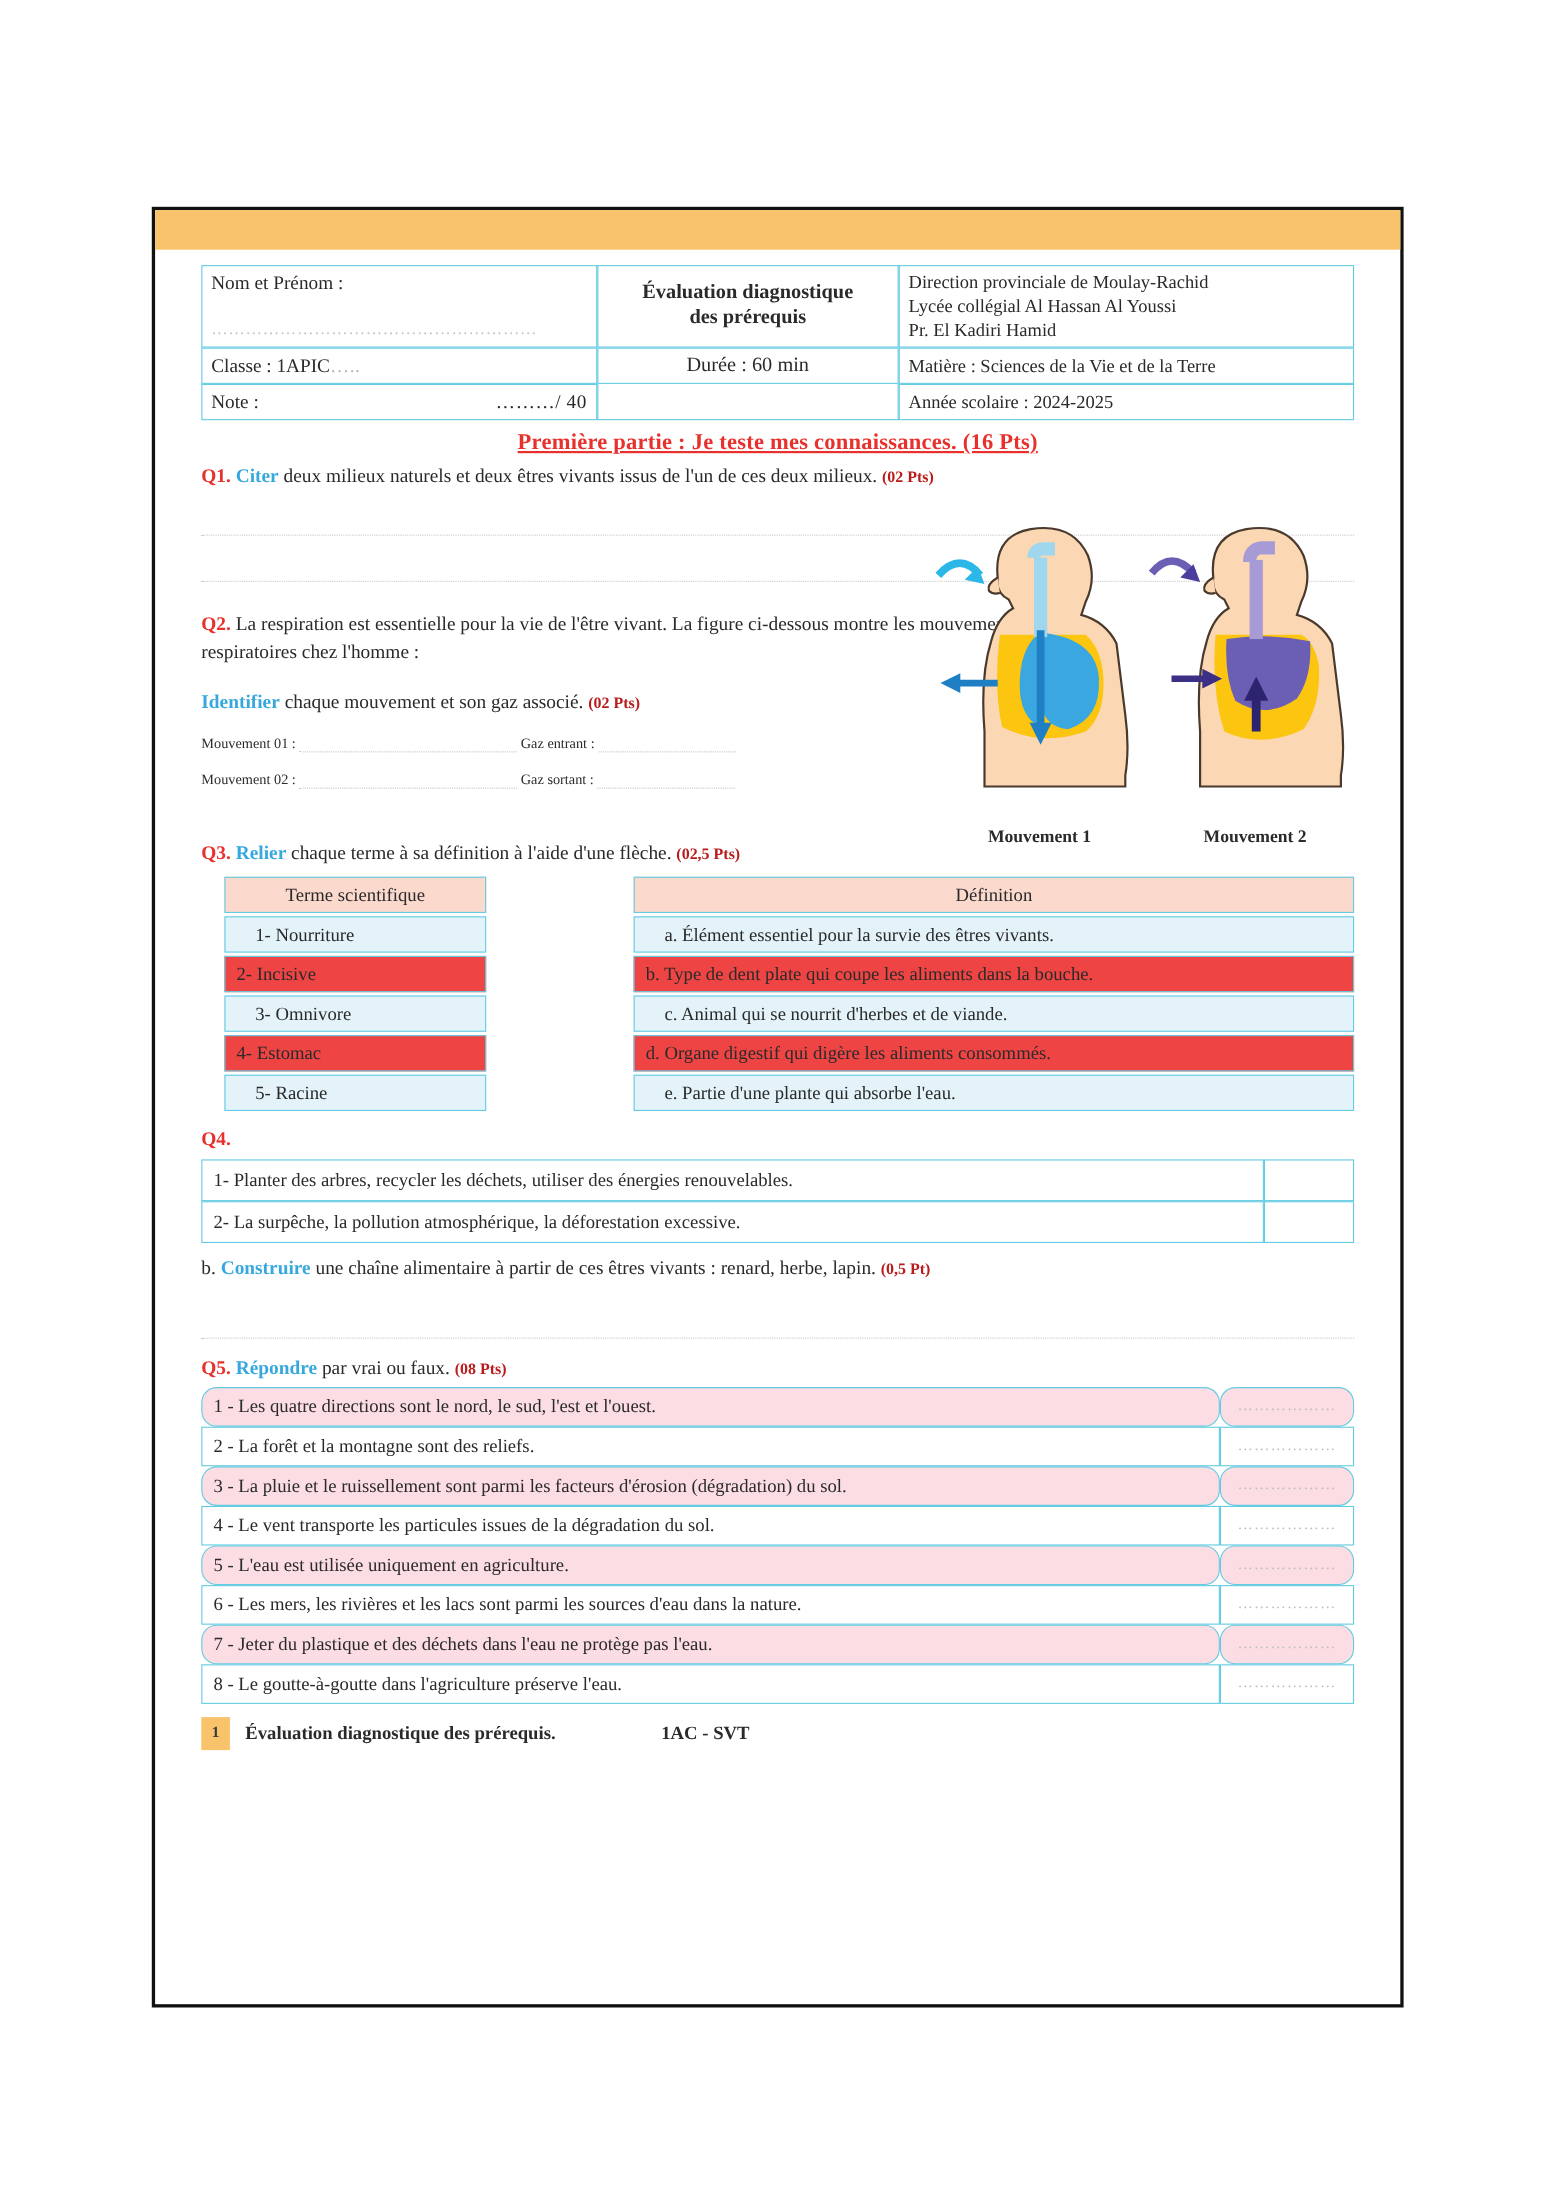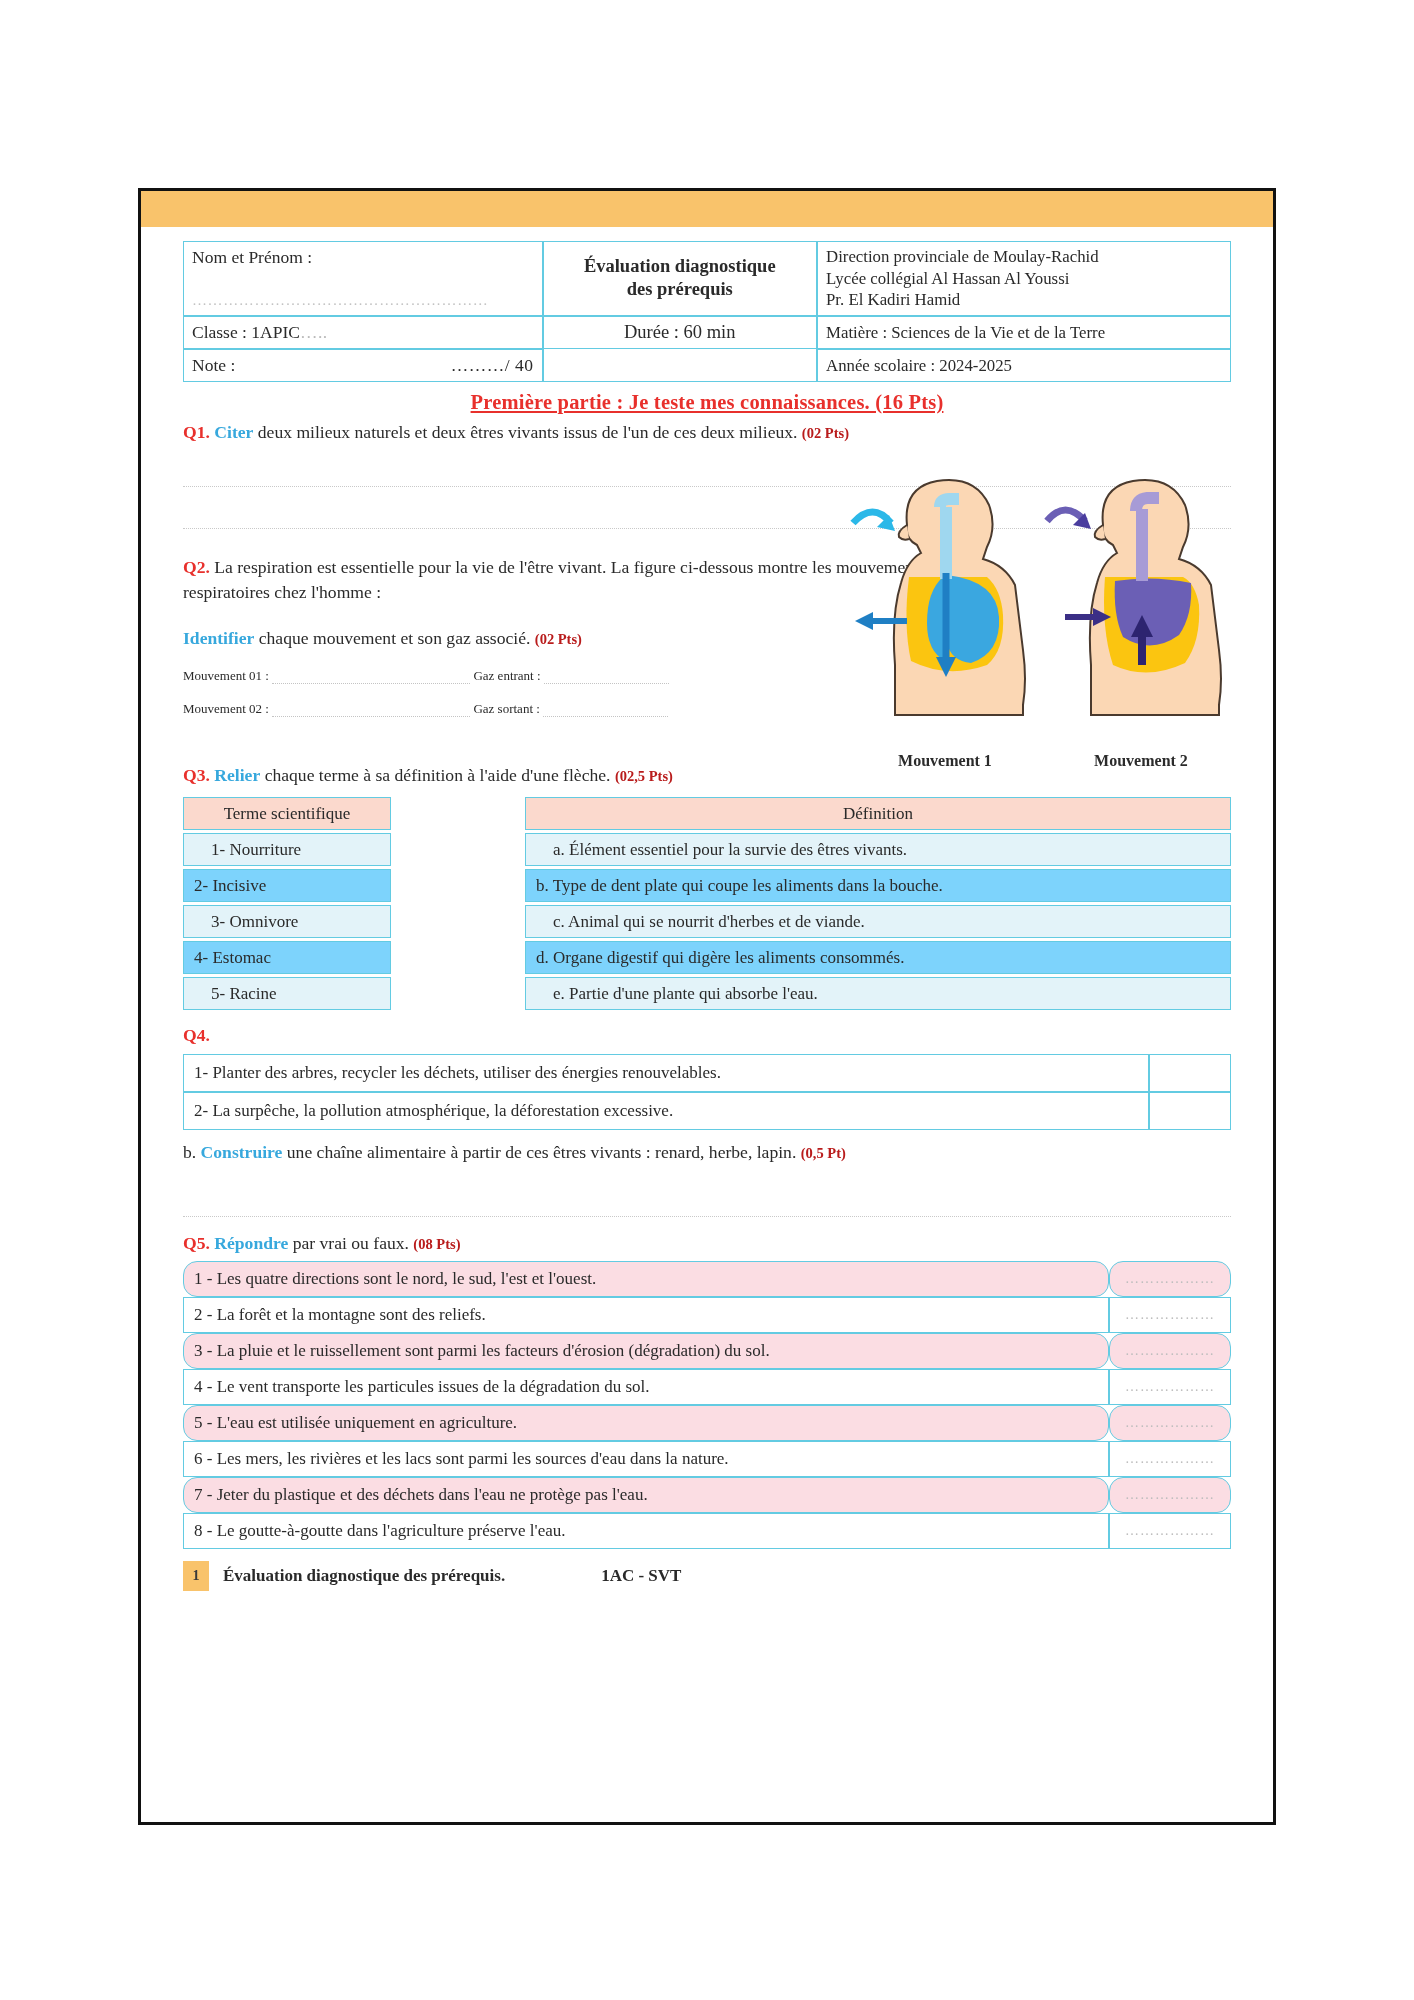--- a/index.html
+++ b/index.html
@@ -109,34 +109,34 @@
     left: 0; right: 0; bottom: 0;
     display: flex;
     font-size: 16px;
     font-weight: bold;
     color: #2b2b2b;
   }
   .fig-caption span { flex: 1; text-align: center; }
 
   
   .q3-row { display: flex; gap: 0; margin-top: 6px; }
-  .q3-left { width: 208px; }
+  .q3-left { width: 238px; margin-left: 21px; }
   .q3-gap  { width: 134px; }
   .q3-right{ flex: 1; }
   table.match {
     width: 100%;
     border-collapse: separate;
     border-spacing: 0 3px;
     font-size: 17px;
   }
   table.match td {
     border: 1.7px solid #63cbe2;
     padding: 5px 10px;
     height: 33px;
-    background: #7dd3fc;
+    background: #ef4444;
   }
   table.match td.head {
     background: #fbd9cd;
     text-align: center;
   }
   table.match tr.alt td { background: #e3f3f9; padding-left: 27px; }
 
   
   table.check {
     width: 100%;

